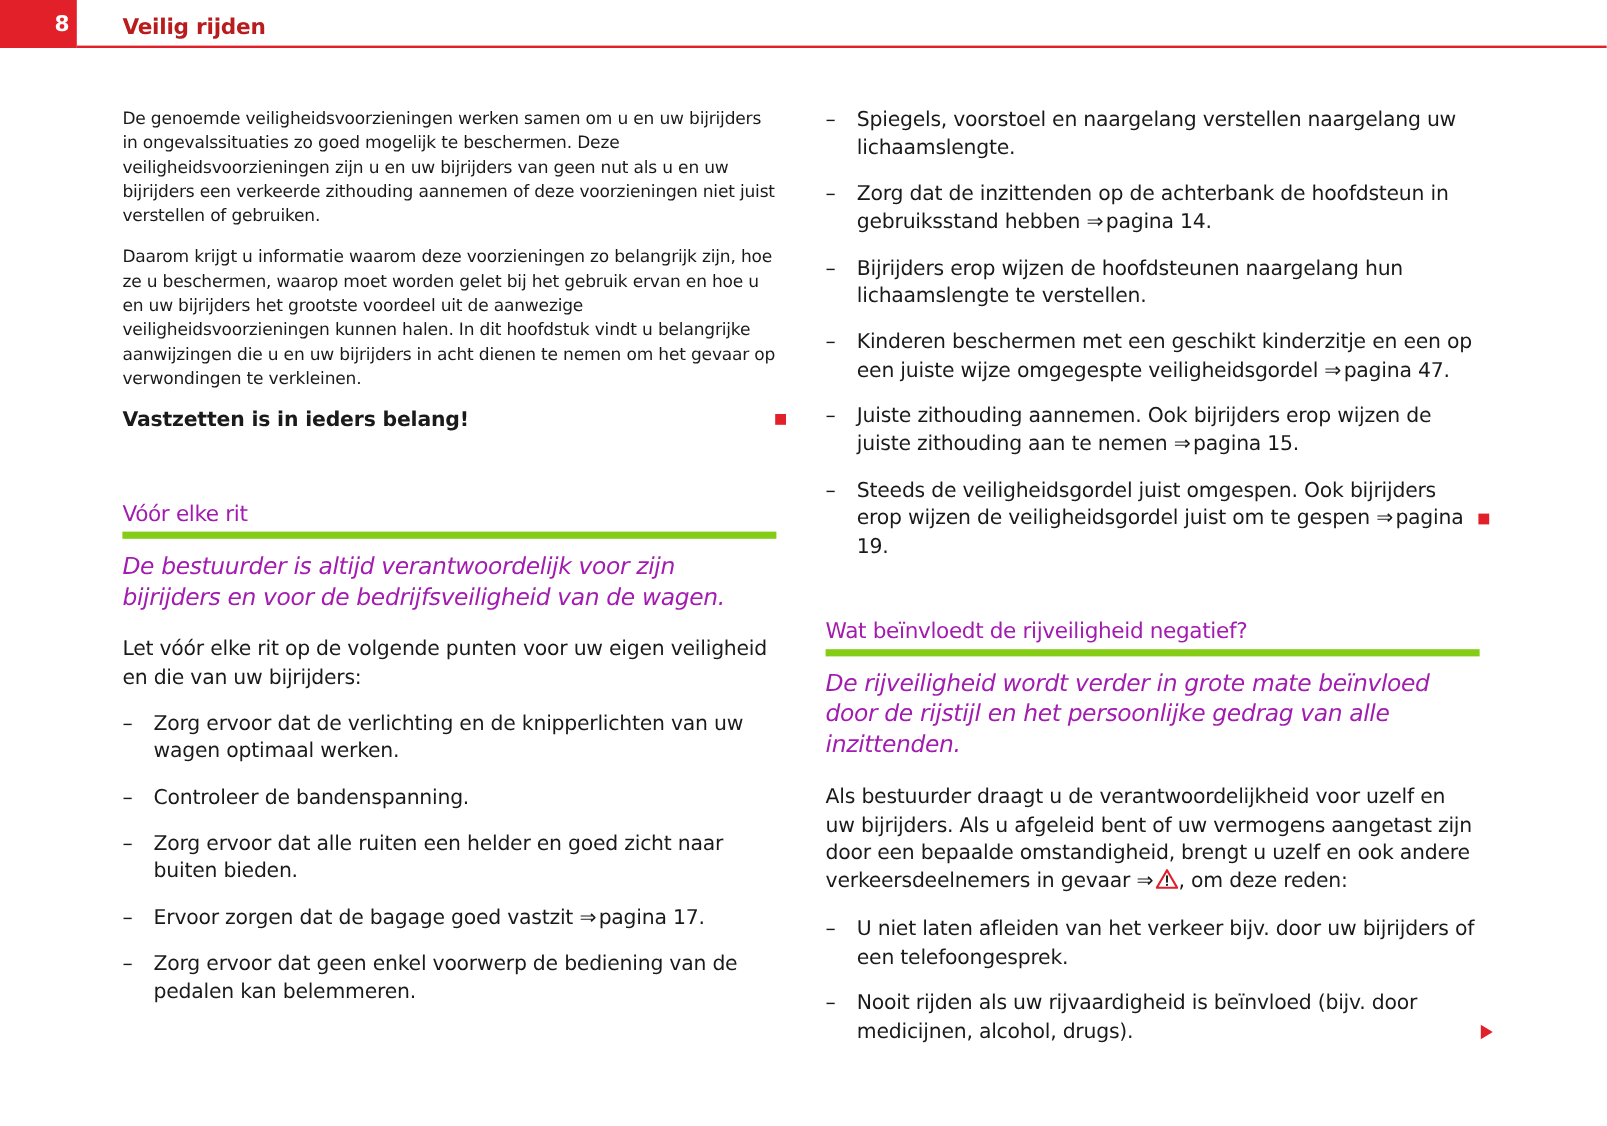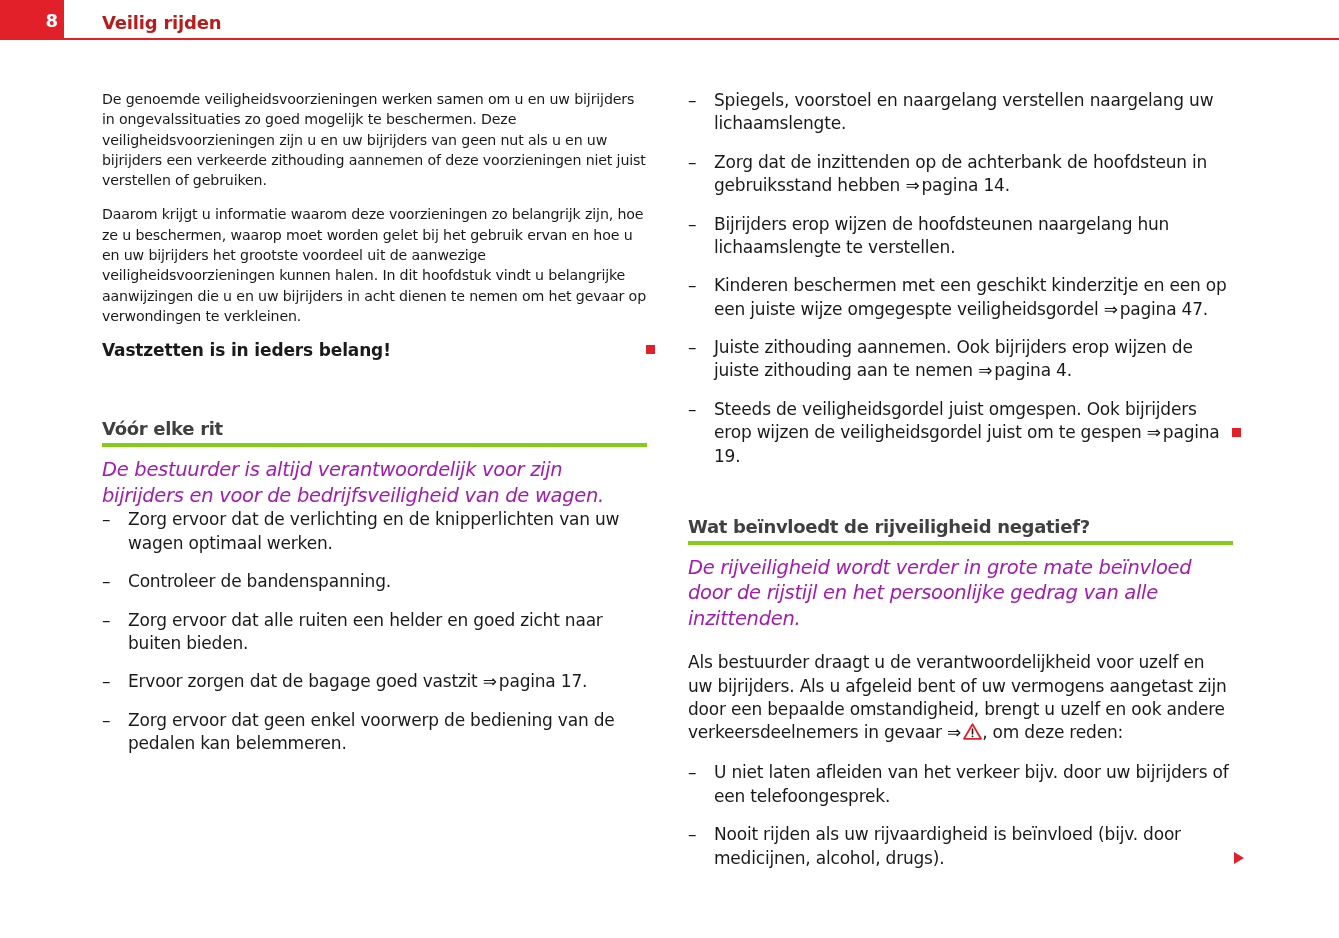--- a/index.html
+++ b/index.html
@@ -12,22 +12,22 @@
   .header-title { position: absolute; left: 102px; top: 12px; font-weight: bold; font-size: 18px; color: #b91c1c; letter-spacing: -0.2px; }
 
   .col { position: absolute; }
   .col-left { left: 102px; top: 89px; width: 545px; }
   .col-right { left: 688px; top: 89px; width: 545px; }
 
   .small-p { font-size: 14.2px; line-height: 20.3px; margin: 0 0 14px 0; letter-spacing: -0.15px; }
   .bold-line { font-size: 17px; font-weight: bold; line-height: 20px; margin: 0; position: relative; letter-spacing: -0.15px; }
   .end-square { display: inline-block; width: 9px; height: 9px; background: #e2202a; position: absolute; }
 
-  .section-heading { color: #404040; font-weight: bold; font-size: 18px; line-height: 24px;
-                     border-bottom: 4px solid #84cc16; padding-bottom: 2px; margin: 0; letter-spacing: -0.3px; }
+  .section-heading { color: #a21caf; font-weight: normal; font-size: 18px; line-height: 24px;
+                     border-bottom: 6px solid #84cc16; padding-bottom: 2px; margin: 0; letter-spacing: -0.3px; }
   .lead { font-style: italic; font-size: 19.5px; line-height: 25.5px; margin: 10px 0 0 0; color: #a21caf; letter-spacing: -0.3px; }
   .body-p { font-size: 17px; line-height: 23.3px; margin: 0; letter-spacing: -0.2px; }
   .list { list-style: none; margin: 0; padding: 0; }
   .list li { position: relative; padding-left: 26px; font-size: 17px; line-height: 23.3px; margin: 0 0 15.2px 0; letter-spacing: -0.2px; }
   .list li .dash { position: absolute; left: 0; top: 0; }
   .arrow-ref { margin-right: 2px; }
   .warn-icon { display: inline-block; vertical-align: -2px; }
   .next-icon { position: absolute; width: 0; height: 0; border-top: 6px solid transparent; border-bottom: 6px solid transparent; border-left: 10px solid #e2202a; }
 </style>
 </head>
@@ -42,37 +42,38 @@
   <p class="small-p">De genoemde veiligheidsvoorzieningen werken samen om u en uw bijrijders in ongevalssituaties zo goed mogelijk te beschermen. Deze veiligheidsvoorzieningen zijn u en uw bijrijders van geen nut als u en uw bijrijders een verkeerde zithouding aannemen of deze voorzieningen niet juist verstellen of gebruiken.</p>
   <p class="small-p" style="margin-bottom:14px;">Daarom krijgt u informatie waarom deze voorzieningen zo belangrijk zijn, hoe ze u beschermen, waarop moet worden gelet bij het gebruik ervan en hoe u en uw bijrijders het grootste voordeel uit de aanwezige veiligheidsvoorzieningen kunnen halen. In dit hoofdstuk vindt u belangrijke aanwijzingen die u en uw bijrijders in acht dienen te nemen om het gevaar op verwondingen te verkleinen.</p>
   <p class="bold-line">
     <span>Vastzetten is in ieders belang!</span>
     <span class="end-square" style="left:544px; top:5px;"></span>
   </p>
 
   <div style="margin-top:57px;">
     <h2 class="section-heading">Vóór elke rit</h2>
     <p class="lead">De bestuurder is altijd verantwoordelijk voor zijn bijrijders en voor de bedrijfsveiligheid van de wagen.</p>
+    <p class="body-p" style="margin-top:20px; margin-bottom:15px;">Let vóór elke rit op de volgende punten voor uw eigen veiligheid en die van uw bijrijders:</p>
     <ul class="list">
       <li><span class="dash">–</span><span>Zorg ervoor dat de verlichting en de knipperlichten van uw wagen optimaal werken.</span></li>
       <li><span class="dash">–</span><span>Controleer de bandenspanning.</span></li>
       <li><span class="dash">–</span><span>Zorg ervoor dat alle ruiten een helder en goed zicht naar buiten bieden.</span></li>
       <li><span class="dash">–</span><span>Ervoor zorgen dat de bagage goed vastzit</span> <span class="arrow-ref">⇒</span><span>pagina 17</span><span>.</span></li>
       <li><span class="dash">–</span><span>Zorg ervoor dat geen enkel voorwerp de bediening van de pedalen kan belemmeren.</span></li>
     </ul>
   </div>
 </div>
 
 <div class="col col-right">
   <ul class="list" style="position:relative;">
     <li><span class="dash">–</span><span>Spiegels, voorstoel en naargelang verstellen naargelang uw lichaamslengte.</span></li>
     <li><span class="dash">–</span><span>Zorg dat de inzittenden op de achterbank de hoofdsteun in gebruiksstand hebben</span> <span class="arrow-ref">⇒</span><span>pagina 14</span><span>.</span></li>
     <li><span class="dash">–</span><span>Bijrijders erop wijzen de hoofdsteunen naargelang hun lichaamslengte te verstellen.</span></li>
     <li><span class="dash">–</span><span>Kinderen beschermen met een geschikt kinderzitje en een op een juiste wijze omgegespte veiligheidsgordel</span> <span class="arrow-ref">⇒</span><span>pagina 47</span><span>.</span></li>
-    <li><span class="dash">–</span><span>Juiste zithouding aannemen. Ook bijrijders erop wijzen de juiste zithouding aan te nemen</span> <span class="arrow-ref">⇒</span><span>pagina 4</span><span>.</span></li>
+    <li><span class="dash">–</span><span>Juiste zithouding aannemen. Ook bijrijders erop wijzen de juiste zithouding aan te nemen</span> <span class="arrow-ref">⇒</span><span>pagina 15</span><span>.</span></li>
     <li style="padding-right:6px;"><span class="dash">–</span><span>Steeds de veiligheidsgordel juist omgespen. Ook bijrijders erop wijzen de veiligheidsgordel juist om te gespen</span> <span class="arrow-ref">⇒</span><span>pagina 19</span><span>.</span>
       <span class="end-square" style="left:544px; top:30px;"></span>
     </li>
   </ul>
 
   <div style="margin-top:47px; position:relative;">
     <h2 class="section-heading">Wat beïnvloedt de rijveiligheid negatief?</h2>
     <p class="lead">De rijveiligheid wordt verder in grote mate beïnvloed door de rijstijl en het persoonlijke gedrag van alle inzittenden.</p>
     <p class="body-p" style="margin-top:20px; margin-bottom:15px;">
       <span>Als bestuurder draagt u de verantwoordelijkheid voor uzelf en uw bijrijders. Als u afgeleid bent of uw vermogens aangetast zijn door een bepaalde omstandigheid, brengt u uzelf en ook andere verkeersdeelnemers in gevaar</span>

